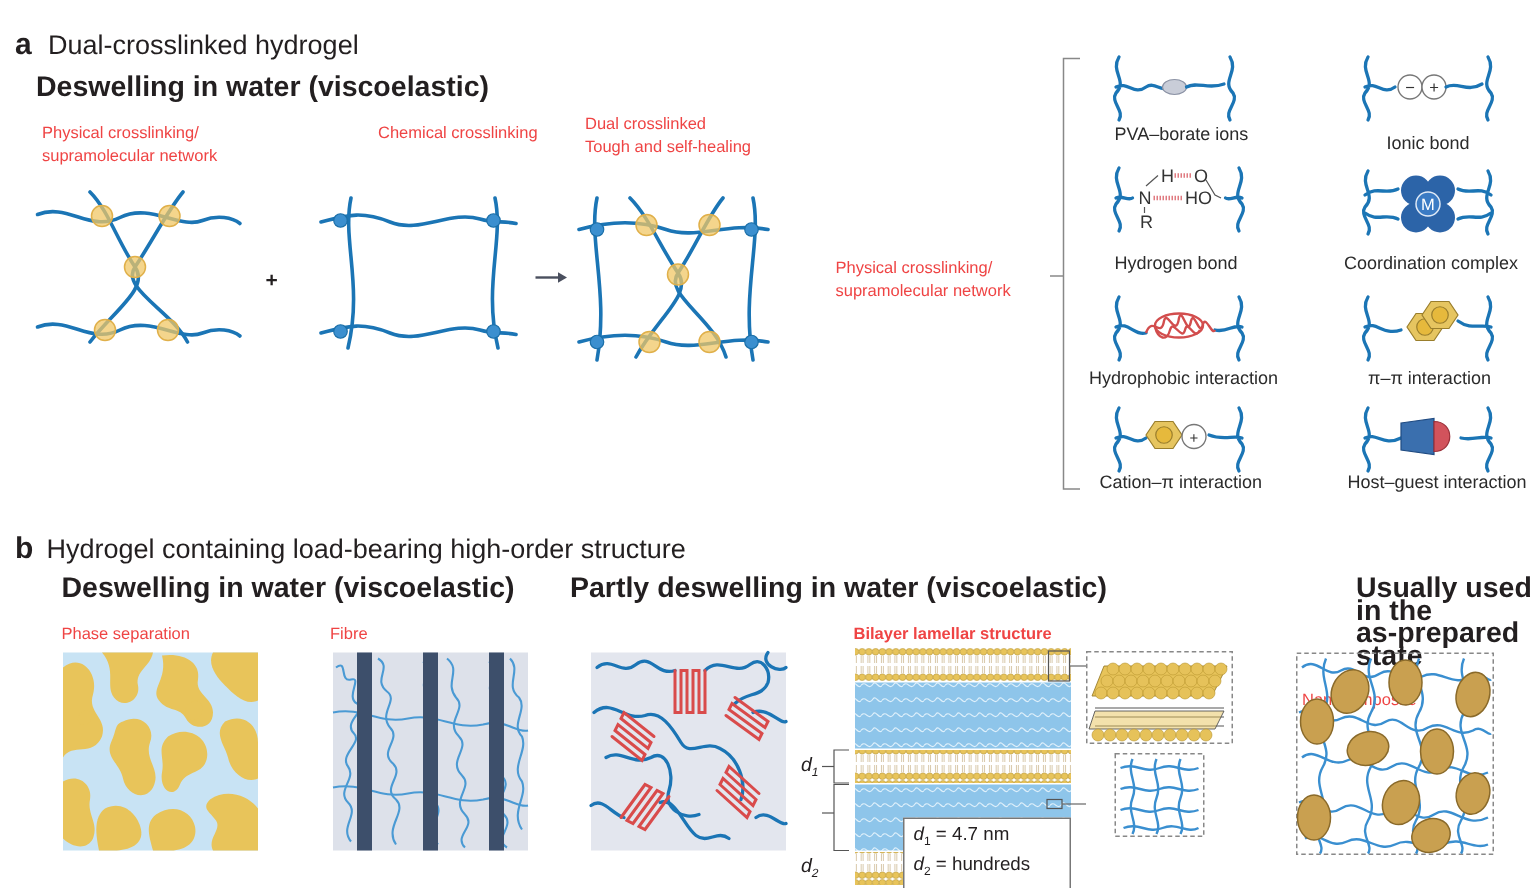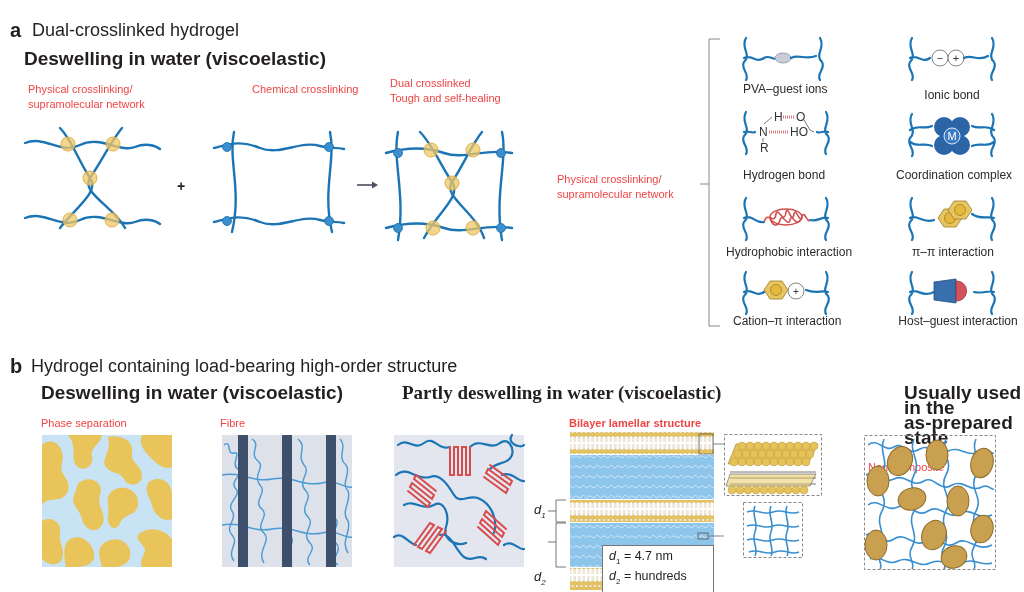--- a/index.html
+++ b/index.html
@@ -91,21 +91,21 @@
 <svg style="left:700px;top:38px;" width="24" height="290">
   <path d="M20,1 L9,1 L9,288 L20,288" fill="none" stroke="#888" stroke-width="1"></path>
   <line x1="0" y1="146" x2="9" y2="146" stroke="#888" stroke-width="1"></line>
 </svg>
 
 <svg style="left:738px;top:36px;" width="90" height="44">
   <path class="strand" d="M8,2 C2,12 14,18 6,26 M6,26 C2,32 12,38 8,44 M6,22 C14,18 18,28 26,22 C32,18 36,26 42,22"></path>
   <ellipse cx="45" cy="22" rx="8" ry="5" fill="#c9cdd8" stroke="#8c93a5" stroke-width="0.8"></ellipse>
   <path class="strand" d="M53,22 C60,18 68,24 78,20 M82,2 C88,12 76,18 84,26 C88,32 78,38 82,44"></path>
 </svg>
-<div class="abs clabel" style="left:743px;top:82px;width:80px;">PVA–guest ions</div>
+<div class="abs clabel" style="left:743px;top:82px;width:80px;">PVA–borate ions</div>
 
 <svg style="left:904px;top:36px;" width="96" height="44">
   <path class="strand" d="M8,2 C2,12 14,18 6,26 C2,32 12,38 8,44 M6,22 C14,18 18,28 26,22"></path>
   <circle cx="36" cy="22" r="8" fill="#fff" stroke="#777" stroke-width="0.9"></circle>
   <circle cx="52" cy="22" r="8" fill="#fff" stroke="#777" stroke-width="0.9"></circle>
   <text x="36" y="26" font-size="11" text-anchor="middle" font-family="Liberation Sans, sans-serif" fill="#333">−</text>
   <text x="52" y="26" font-size="11" text-anchor="middle" font-family="Liberation Sans, sans-serif" fill="#333">+</text>
   <path class="strand" d="M60,22 C68,18 74,26 84,20 M88,2 C94,12 82,18 90,26 C94,32 84,38 88,44"></path>
 </svg>
 <div class="abs clabel" style="left:912px;top:88px;width:80px;">Ionic bond</div>
@@ -174,21 +174,21 @@
   <path class="strand" d="M88,2 C94,12 82,18 90,26 C94,32 84,38 88,44 M90,22 C84,20 78,24 70,22"></path>
   <path d="M30,12 L52,9 L52,33 L30,30 Z" fill="#3a6fae" stroke="#1f4b82" stroke-width="0.8"></path>
   <path d="M52,11 C66,11 66,31 52,31 Z" fill="#d2535c" stroke="#9a2f38" stroke-width="0.8"></path>
 </svg>
 <div class="abs clabel" style="left:896px;top:314px;width:124px;">Host–guest interaction</div>
 
 <div class="abs panel-letter" style="left:10px;top:356px;">b</div>
 <div class="abs panel-title" style="left:31px;top:358px;">Hydrogel containing load-bearing high-order structure</div>
 
 <div class="abs sub-title" style="left:41px;top:385px;">Deswelling in water (viscoelastic)</div>
-<div class="abs sub-title" style="left:402px;top:385px;font-family:Liberation Serif, serif;">Partly deswelling in water (viscoelastic)</div>
+<div class="abs sub-title" style="left:380px;top:385px;">Partly deswelling in water (viscoelastic)</div>
 <div class="abs sub-title" style="left:864px;top:385px;margin-left:40px;">
   <div>Usually used in the</div>
   <div>as-prepared state</div>
 </div>
 
 <div class="abs label" style="left:41px;top:416px;">Phase separation</div>
 <div class="abs label" style="left:220px;top:416px;">Fibre</div>
 <div class="abs label" style="left:394px;top:416px;margin-top:28px;">Crystal</div>
 <div class="abs label" style="left:569px;top:416px;font-weight:bold;">Bilayer lamellar structure</div>
 <div class="abs label" style="left:868px;top:416px;margin-top:44px;">Nanocomposite</div>

